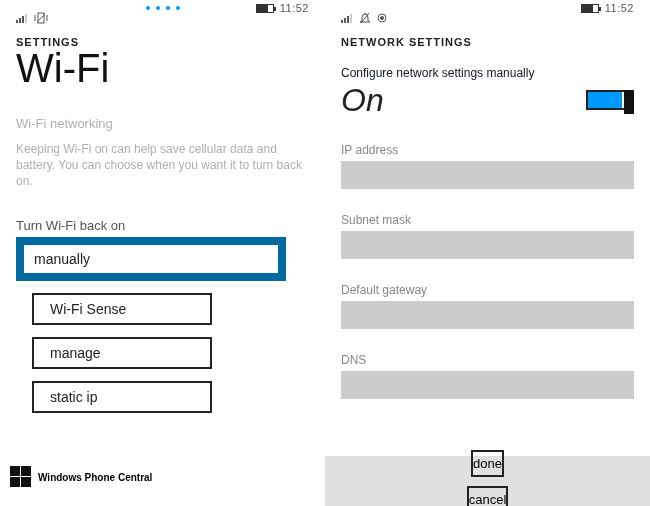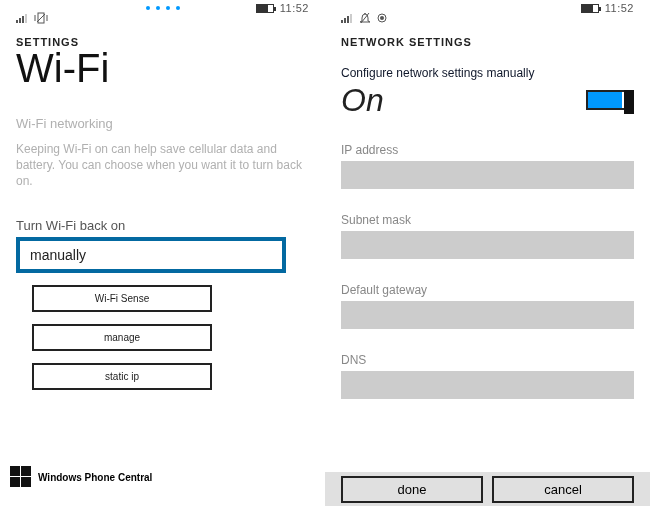--- a/index.html
+++ b/index.html
@@ -23,34 +23,34 @@
     .label.dark { color: #555; }
     .toggle-row { display: flex; align-items: center; justify-content: space-between; margin-top: 0; }
     .toggle-value { font-size: 32px; font-weight: 300; color: #b0b0b0; font-style: italic; }
     .toggle-value.on { color: #222; }
     .toggle { width: 48px; height: 20px; border: 2px solid #b0b0b0; position: relative; }
     .toggle .knob { width: 10px; height: 20px; background: #777; position: absolute; left: 0; top: -2px; bottom: -2px; height: 24px; }
     .toggle.on { border: 2px solid #222; }
     .toggle.on .fill { position: absolute; left: 0; top: 0; right: 10px; bottom: 0; background: #0099ff; }
     .toggle.on .knob { background: #111; right: -2px; left: auto; }
     .help { font-size: 12px; color: #b0b0b0; margin-top: 10px; line-height: 1.35; }
-    .dropdown { width: 270px; border: 4px solid #0369a1; padding: 6px 10px; font-size: 14px; color: #222; margin-top: 4px; }
-    .btn { width: 180px; border: 2px solid #222; padding: 6px 2px; text-align: center; font-size: 10px; color: #222; margin-top: 12px; margin-left: 16px; }
+    .dropdown { width: 270px; border: 8px solid #0369a1; padding: 6px 10px; font-size: 14px; color: #222; margin-top: 4px; }
+    .btn { width: 180px; border: 2px solid #222; padding: 6px 16px; font-size: 14px; color: #222; margin-top: 12px; margin-left: 16px; }
     .logo { position: absolute; bottom: 18px; left: 10px; display: flex; align-items: center; gap: 6px; }
     .logo-sq { width: 22px; height: 22px; position: relative; }
     .logo-sq .a { position: absolute; background: #111; }
     .logo-sq .q1 { left: 0; top: 0; width: 10px; height: 10px; }
     .logo-sq .q2 { left: 11px; top: 0; width: 10px; height: 10px; }
     .logo-sq .q3 { left: 0; top: 11px; width: 10px; height: 10px; }
     .logo-sq .q4 { left: 11px; top: 11px; width: 10px; height: 10px; }
     .logo-txt { font-size: 10px; font-weight: 700; }
     .subtext { font-size: 12px; color: #0f172a; margin-top: 18px; line-height: 1.3; }
     .field-label { font-size: 12px; color: #888; margin-top: 24px; }
     .field { width: 100%; height: 28px; background: #ccc; border: none; margin-top: 4px; padding: 0 6px; font-size: 13px; }
-    .appbar { position: absolute; bottom: 0; left: 0; right: 0; height: 34px; background: #e0e0e0; display: flex; align-items: center; justify-content: center; gap: 9px; padding: 0 16px; }
+    .appbar { position: absolute; bottom: 0; left: 0; right: 0; height: 50px; background: #e0e0e0; display: flex; align-items: center; justify-content: center; gap: 9px; padding: 0 16px; flex-direction: column; }
     .appbar-btn { flex: 1; border: 2px solid #222; text-align: center; padding: 4px 0; font-size: 13px; }
   </style>
 </head>
 <body>
 
 <div class="container">
 
   <div class="screen left">
     <div class="statusbar">
       <div class="status-left">

